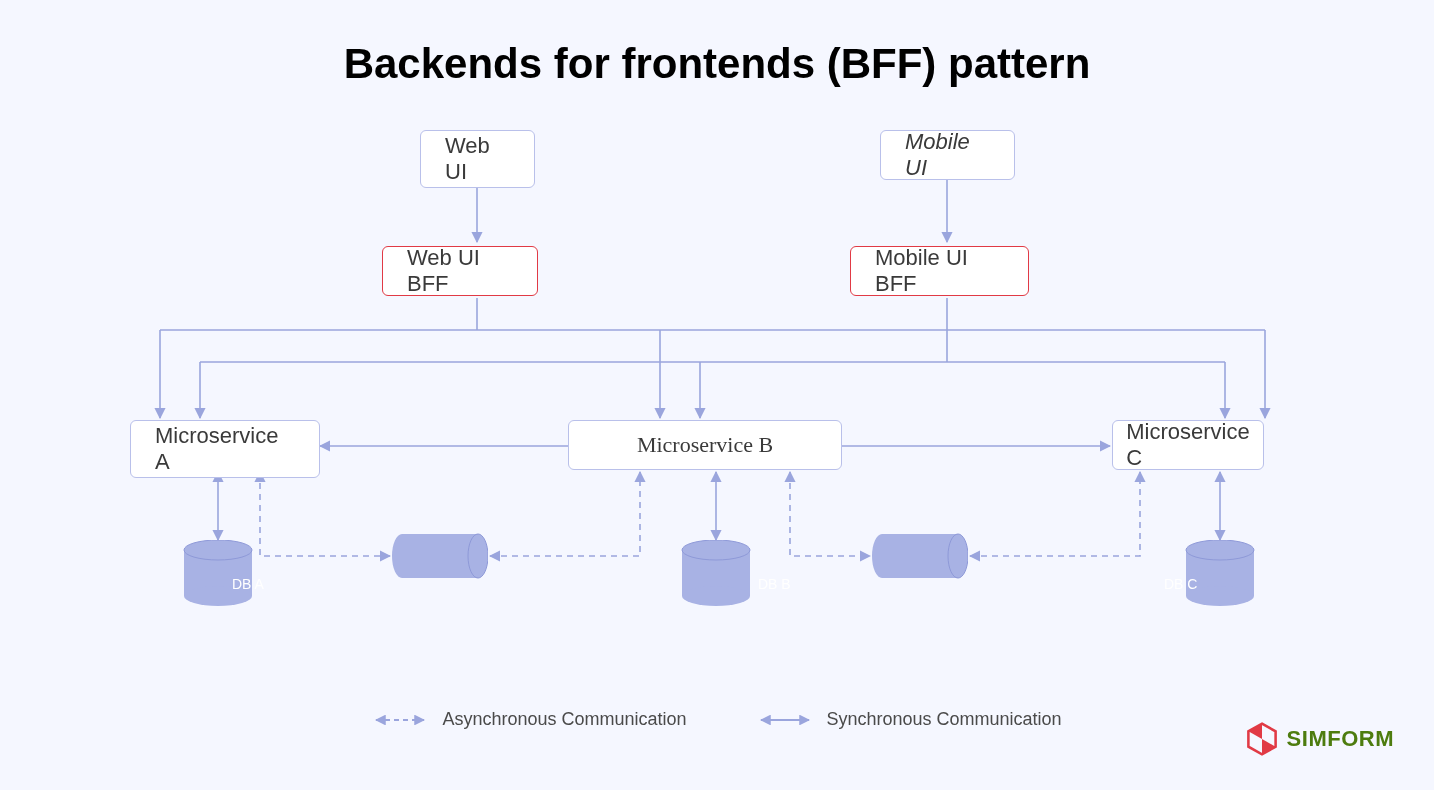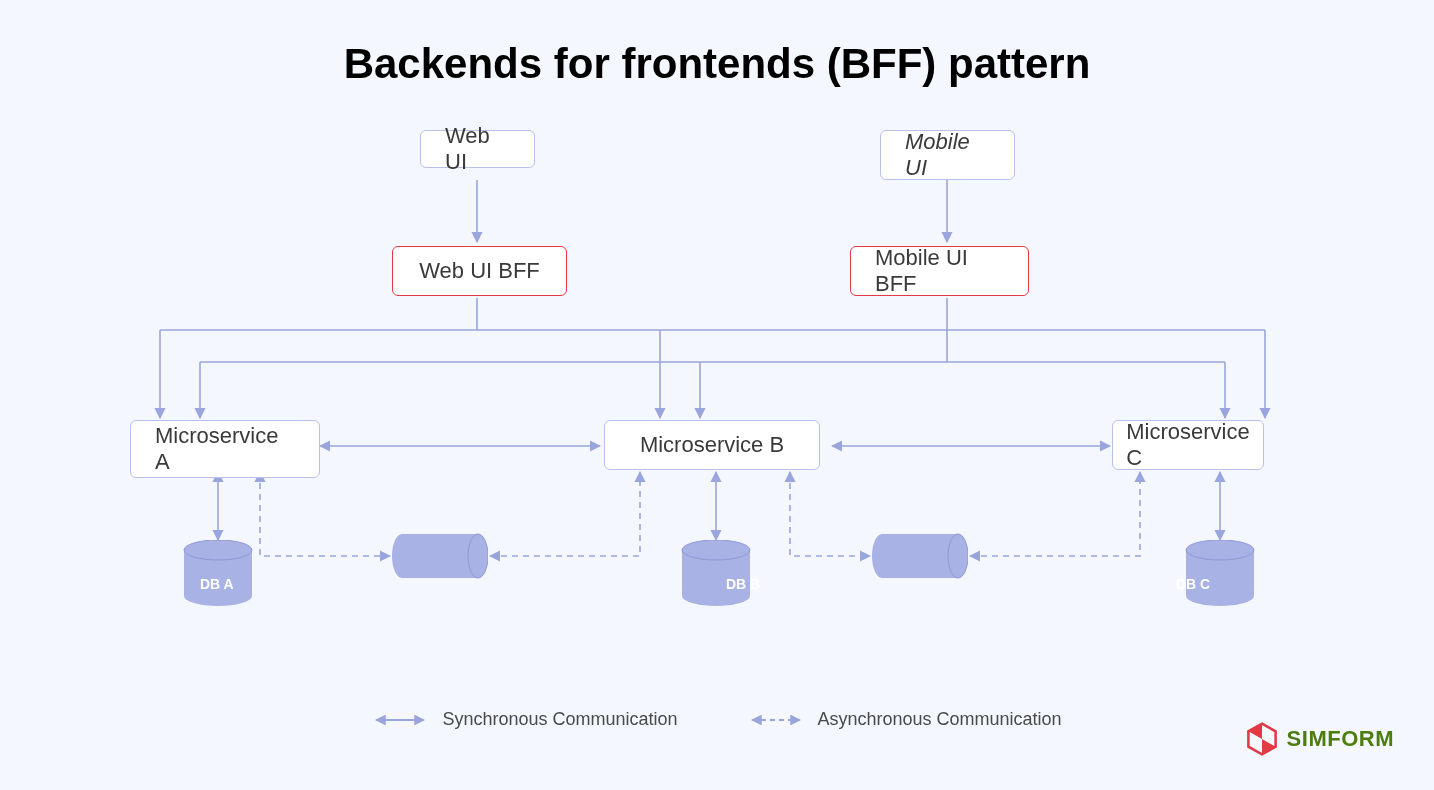--- a/index.html
+++ b/index.html
@@ -42,21 +42,22 @@
   .db {
     position: absolute;
     width: 72px;
     height: 66px;
   }
   .db svg { width: 100%; height: 100%; }
   .db-label {
     position: absolute;
     font-size: 14px;
     color: #fff;
-    font-weight: 700;
+    font-weight: 400;
+    margin-left: 32px;
   }
   .queue {
     position: absolute;
     width: 96px;
     height: 48px;
   }
   .queue svg { width: 100%; height: 100%; }
   .legend {
     position: absolute;
     bottom: 60px;
@@ -147,28 +148,28 @@
 
   <path d="M 260 472 L 260 556 L 390 556" stroke="#9aa5dd" stroke-width="1.6" fill="none" stroke-dasharray="6 5" marker-start="url(#arrow)" marker-end="url(#arrow)"></path>
 
   <path d="M 490 556 L 640 556 L 640 472" stroke="#9aa5dd" stroke-width="1.6" fill="none" stroke-dasharray="6 5" marker-start="url(#arrow)" marker-end="url(#arrow)"></path>
 
   <path d="M 790 472 L 790 556 L 870 556" stroke="#9aa5dd" stroke-width="1.6" fill="none" stroke-dasharray="6 5" marker-start="url(#arrow)" marker-end="url(#arrow)"></path>
 
   <path d="M 970 556 L 1140 556 L 1140 472" stroke="#9aa5dd" stroke-width="1.6" fill="none" stroke-dasharray="6 5" marker-start="url(#arrow)" marker-end="url(#arrow)"></path>
 </svg>
 
-<div class="box" style="left:420px; top:130px; width:115px; height:38px;">Web UI</div>
+<div class="box" style="left:420px; top:130px; width:115px; height:58px;">Web UI</div>
 <div class="box" style="left:880px; top:130px; width:135px; height:50px;font-style:italic;">Mobile UI</div>
 
-<div class="box red" style="left:392px; top:246px; width:175px; height:50px;">Web UI BFF</div>
+<div class="box red" style="left:382px; top:246px; width:156px; height:50px;">Web UI BFF</div>
 <div class="box red" style="left:850px; top:246px; width:179px; height:50px;">Mobile UI BFF</div>
 
 <div class="box" style="left:130px; top:420px; width:190px; height:58px;">Microservice A</div>
-<div class="box" style="left:604px; top:420px; width:216px; height:50px;">Microservice B</div>
+<div class="box" style="left:568px; top:420px; width:274px; height:50px;font-family:Liberation Serif, serif;">Microservice B</div>
 <div class="box" style="left:1112px; top:420px; width:152px; height:50px;">Microservice C</div>
 
 <div class="db" style="left:182px; top:540px;">
   <svg viewBox="0 0 72 66">
     <ellipse cx="36" cy="10" rx="34" ry="10" fill="#a8b2e4"></ellipse>
     <rect x="2" y="10" width="68" height="46" fill="#a8b2e4"></rect>
     <ellipse cx="36" cy="56" rx="34" ry="10" fill="#a8b2e4"></ellipse>
     <ellipse cx="36" cy="10" rx="34" ry="10" fill="none" stroke="#8e99d8" stroke-width="1"></ellipse>
   </svg>
 </div>
@@ -185,62 +186,62 @@
 <div class="db-label" style="left:726px; top:576px;">DB B</div>
 
 <div class="db" style="left:1184px; top:540px;">
   <svg viewBox="0 0 72 66">
     <ellipse cx="36" cy="10" rx="34" ry="10" fill="#a8b2e4"></ellipse>
     <rect x="2" y="10" width="68" height="46" fill="#a8b2e4"></rect>
     <ellipse cx="36" cy="56" rx="34" ry="10" fill="#a8b2e4"></ellipse>
     <ellipse cx="36" cy="10" rx="34" ry="10" fill="none" stroke="#8e99d8" stroke-width="1"></ellipse>
   </svg>
 </div>
-<div class="db-label" style="left:1176px; top:576px;">DB C</div>
+<div class="db-label" style="left:1132px; top:576px;">DB C</div>
 
 <div class="queue" style="left:392px; top:532px;">
   <svg viewBox="0 0 96 48">
     <ellipse cx="10" cy="24" rx="10" ry="22" fill="#a8b2e4"></ellipse>
     <rect x="10" y="2" width="76" height="44" fill="#a8b2e4"></rect>
     <ellipse cx="86" cy="24" rx="10" ry="22" fill="#a8b2e4"></ellipse>
     <ellipse cx="86" cy="24" rx="10" ry="22" fill="none" stroke="#8e99d8" stroke-width="1"></ellipse>
   </svg>
 </div>
 <div class="queue" style="left:872px; top:532px;">
   <svg viewBox="0 0 96 48">
     <ellipse cx="10" cy="24" rx="10" ry="22" fill="#a8b2e4"></ellipse>
     <rect x="10" y="2" width="76" height="44" fill="#a8b2e4"></rect>
     <ellipse cx="86" cy="24" rx="10" ry="22" fill="#a8b2e4"></ellipse>
     <ellipse cx="86" cy="24" rx="10" ry="22" fill="none" stroke="#8e99d8" stroke-width="1"></ellipse>
   </svg>
 </div>
 
 <div class="legend">
+  <div class="legend-item">
+    <svg class="legend-line" viewBox="0 0 56 12">
+      <defs>
+        <marker id="lb" viewBox="0 0 10 10" refX="9" refY="5" markerWidth="6" markerHeight="6" orient="auto-start-reverse">
+          <path d="M0 0L10 5L0 10z" fill="#9aa5dd"></path>
+        </marker>
+      </defs>
+      <line x1="4" y1="6" x2="52" y2="6" stroke="#9aa5dd" stroke-width="1.8" stroke-dasharray="5 4" marker-start="url(#lb)" marker-end="url(#lb)"></line>
+    </svg>
+    <span>Asynchronous Communication</span>
+  </div>
   <div class="legend-item">
     <svg class="legend-line" viewBox="0 0 56 12">
       <defs>
         <marker id="la" viewBox="0 0 10 10" refX="9" refY="5" markerWidth="6" markerHeight="6" orient="auto-start-reverse">
           <path d="M0 0L10 5L0 10z" fill="#9aa5dd"></path>
         </marker>
       </defs>
       <line x1="4" y1="6" x2="52" y2="6" stroke="#9aa5dd" stroke-width="1.8" marker-start="url(#la)" marker-end="url(#la)"></line>
     </svg>
     <span>Synchronous Communication</span>
   </div>
-  <div class="legend-item">
-    <svg class="legend-line" viewBox="0 0 56 12">
-      <defs>
-        <marker id="lb" viewBox="0 0 10 10" refX="9" refY="5" markerWidth="6" markerHeight="6" orient="auto-start-reverse">
-          <path d="M0 0L10 5L0 10z" fill="#9aa5dd"></path>
-        </marker>
-      </defs>
-      <line x1="4" y1="6" x2="52" y2="6" stroke="#9aa5dd" stroke-width="1.8" stroke-dasharray="5 4" marker-start="url(#lb)" marker-end="url(#lb)"></line>
-    </svg>
-    <span>Asynchronous Communication</span>
-  </div>
 </div>
 
 <div class="brand">
   <svg viewBox="0 0 40 40">
     <path d="M20 2 L36 11 L36 29 L20 38 L4 29 L4 11 Z" fill="none" stroke="#e13a45" stroke-width="3"></path>
     <path d="M20 2 L20 20 L4 11 Z" fill="#e13a45"></path>
     <path d="M20 20 L36 29 L20 38 Z" fill="#e13a45"></path>
   </svg>
   <span>SIMFORM</span>
 </div>

